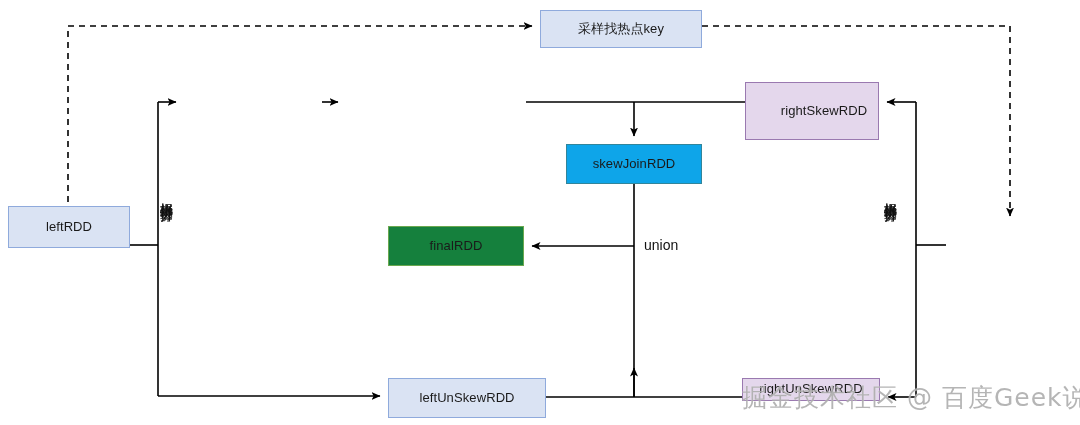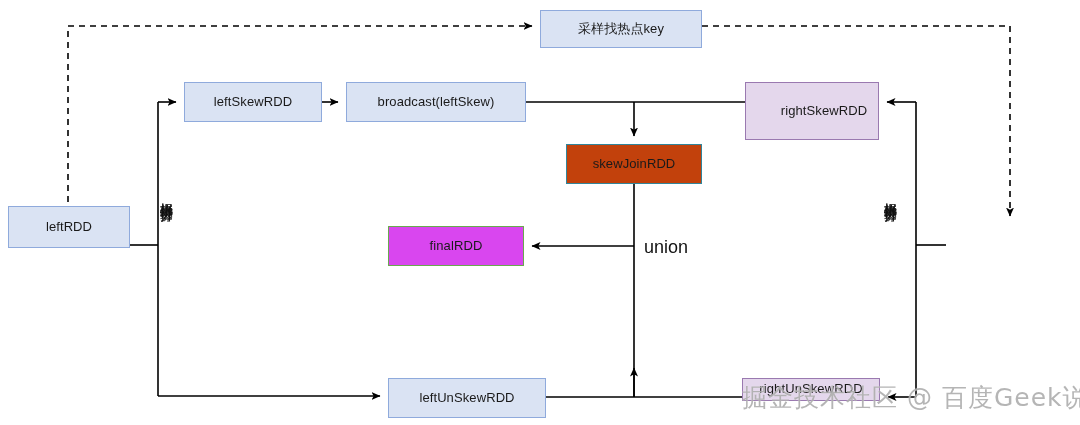--- a/index.html
+++ b/index.html
@@ -33,37 +33,37 @@
     justify-content: center;
     font-size: 13px;
     line-height: 1.1;
     color: #1a1a1a;
     border-style: solid;
     border-width: 1px;
     white-space: nowrap;
     letter-spacing: 0.1px;
   }
   .n-blue   { background: #dae3f3; border-color: #8faadc; }
-  .n-cyan   { background: #c2410c; border-color: #31859b; }
-  .n-green  { background: #d946ef; border-color: #6aa84f; }
+  .n-cyan   { background: #0ea5e9; border-color: #31859b; }
+  .n-green  { background: #15803d; border-color: #6aa84f; }
   .n-purple { background: #e4d7ec; border-color: #9a79b0; }
 
   .vlabel {
     position: absolute;
     font-size: 13px;
     color: #111;
     writing-mode: vertical-rl;
     text-orientation: upright;
     letter-spacing: 1px;
     line-height: 1;
     white-space: nowrap;
   }
   .hlabel {
     position: absolute;
-    font-size: 18px;
+    font-size: 14px;
     color: #111;
     white-space: nowrap;
   }
   .watermark {
     position: absolute;
     font-size: 25px;
     color: rgba(120,120,120,0.55);
     white-space: nowrap;
     letter-spacing: 1px;
     font-family: "DejaVu Sans", sans-serif;
@@ -113,22 +113,20 @@
 
       <path d="M634,246 L532,246" marker-end="url(#arrow)"></path>
 
       <path d="M526,397 L742,397"></path>
 
       <path d="M634,397 L634,368" marker-end="url(#arrow)"></path>
     </g>
   </svg>
 
   <div class="node n-blue" style="left:540px;top:10px;width:162px;height:38px;">采样找热点key</div>
-  <div class="node n-blue" style="left:184px;top:82px;width:138px;height:40px;">leftSkewRDD</div>
-  <div class="node n-blue" style="left:346px;top:82px;width:180px;height:40px;">broadcast(leftSkew)</div>
   <div class="node n-purple" style="left:745px;top:82px;width:134px;height:58px;padding-left:24px;">rightSkewRDD</div>
   <div class="node n-cyan" style="left:566px;top:144px;width:136px;height:40px;">skewJoinRDD</div>
   <div class="node n-blue" style="left:8px;top:206px;width:122px;height:42px;">leftRDD</div>
   <div class="node n-green" style="left:388px;top:226px;width:136px;height:40px;">finalRDD</div>
   <div class="node n-blue" style="left:388px;top:378px;width:158px;height:40px;">leftUnSkewRDD</div>
   <div class="node n-purple" style="left:742px;top:378px;width:138px;height:23px;">rightUnSkewRDD</div>
 
   <div class="vlabel" style="left:160px;top:192px;">根据热键进行拆分</div>
   <div class="vlabel" style="left:884px;top:192px;">根据热键进行拆分</div>
   <div class="hlabel" style="left:644px;top:237px;">union</div>

